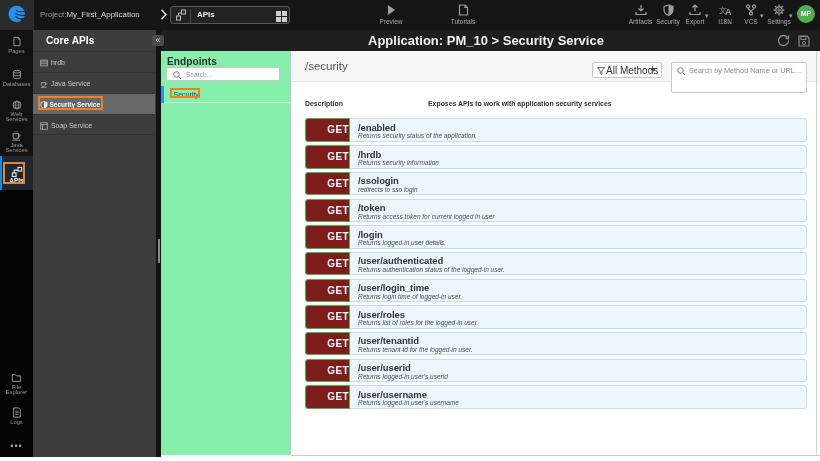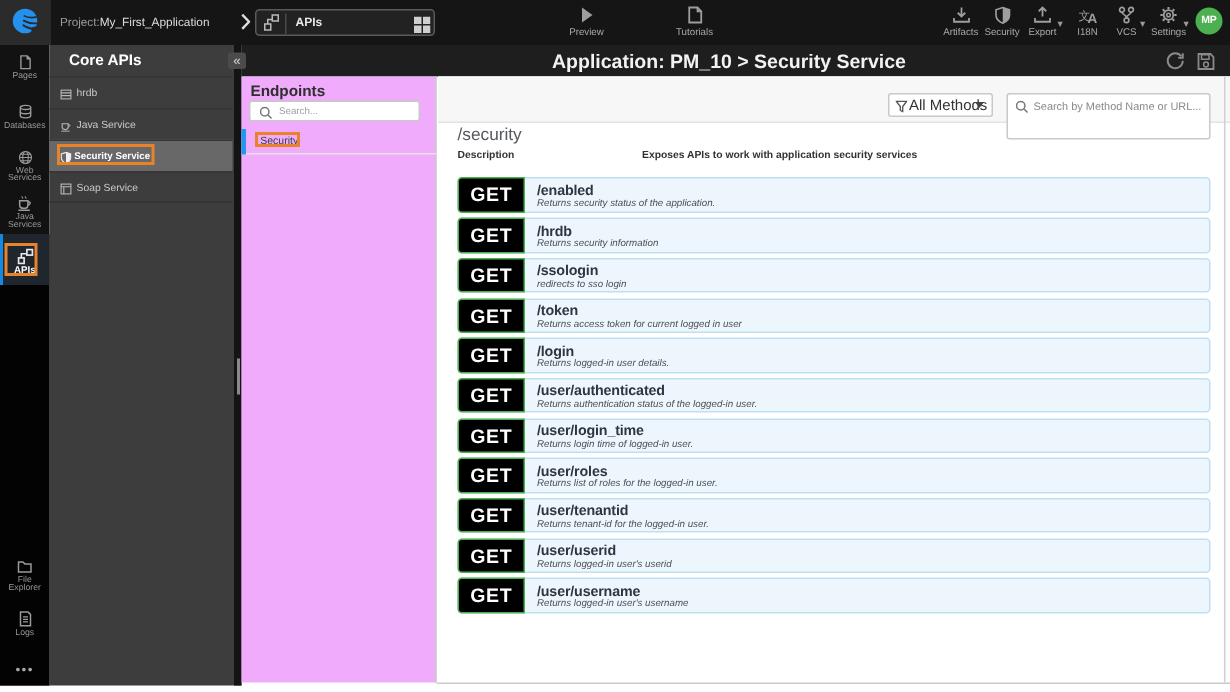--- a/index.html
+++ b/index.html
@@ -43,43 +43,43 @@
 #p2active { background:#686868; color:#fff; font-weight:bold; font-size:6.5px; }
 #p2active .t { left:16.5px; }
 #p2active .obox { position:absolute; left:5px; top:1.5px; width:65px; height:14.5px; border:2px solid #e8832a; }
 #collapsebtn { position:absolute; left:152px; top:35px; width:12px; height:11px; background:#4b4b4b; border-radius:2px; color:#d8d8d8; font-size:9px; line-height:10px; text-align:center; z-index:5; }
 
 
 #breadcrumb { position:absolute; left:161px; top:30px; width:659px; height:21px; background:#1e1e1e; }
 #breadcrumb .txt { position:absolute; left:207px; top:0; line-height:21px; color:#f2f2f2; font-size:13px; font-weight:bold; }
 
 
-#endpoints { position:absolute; left:161px; top:51px; width:130px; height:404px; background:#f0abfc; border-right:1px solid #c8c8c8; }
+#endpoints { position:absolute; left:161px; top:51px; width:130px; height:404px; background:#86efac; border-right:1px solid #c8c8c8; }
 #endpoints h3 { position:absolute; left:6px; top:5px; font-size:10.2px; color:#2f2f2f; }
 #epsearch { position:absolute; left:5px; top:16px; width:114px; height:14px; border:1px solid #c8c8c8; border-radius:2px; background:#fff; }
 #epsearch .ph { position:absolute; left:19px; top:0; line-height:13px; font-size:6.5px; color:#9aa0a6; }
 #eprow { position:absolute; left:0; top:0; width:130px; height:17px; border-bottom:1px solid #e4e4e4; }
 #eprow .bluebar { position:absolute; left:0; top:0; width:3px; height:17px; background:#2196f3; }
 #eprow .t { position:absolute; left:12.5px; top:0; line-height:17px; font-size:7px; color:#3a3f44; }
 #eprow .obox { position:absolute; left:8.5px; top:2px; width:30px; height:10px; border:2px solid #e8832a; }
 
 
 #main { position:absolute; left:292px; top:51px; width:528px; height:404px; background:#fff; }
 #mainhead { position:absolute; left:0; top:0; width:528px; height:31px; background:#f7f7f7; border-bottom:1px solid #e3e3e3; }
-#mainhead .title { position:absolute; left:13px; top:0; line-height:31px; font-size:11.5px; color:#55585e;margin-top:24px; }
+#mainhead .title { position:absolute; left:13px; top:0; line-height:31px; font-size:11.5px; color:#55585e; }
 #allmethods { position:absolute; left:300px; top:11px; width:70px; height:16px; border:1px solid #c9c9c9; border-radius:2px; background:#fff; }
 #allmethods .t { position:absolute; left:13px; top:0; line-height:15px; font-size:10px; color:#333; }
 #allmethods .caret { position:absolute; right:5px; top:5px; width:0; height:0; border-left:3px solid transparent; border-right:3px solid transparent; border-top:4px solid #444; }
 #mhsearch { position:absolute; left:379px; top:11px; width:136px; height:31px; border:1px solid #c9c9c9; border-radius:2px; background:#fff; }
 #mhsearch .ph { position:absolute; left:17px; top:0; line-height:15px; font-size:7.3px; color:#8a8a8a; }
 #descrow { position:absolute; left:0; top:40px; width:528px; height:25px; }
 #descrow .d1 { position:absolute; left:13px; top:0; line-height:25px; font-size:6.9px; font-weight:bold; color:#333; }
 #descrow .d2 { position:absolute; left:136px; top:0; line-height:25px; font-size:6.9px; font-weight:bold; color:#333; }
 .apirow { position:absolute; left:305px; width:502px; height:23.5px; background:#edf6fc; border:1px solid #bfe0f3; border-radius:3px; }
-.getbtn { position:absolute; left:-1px; top:-1px; width:45px; height:23.5px; background:#000000; border:1px solid #4cae4c; border-radius:3px 0 0 3px; color:#fff; font-size:13px; font-weight:bold; text-align:center; line-height:22px; letter-spacing:0.4px; }
+.getbtn { position:absolute; left:-1px; top:-1px; width:45px; height:23.5px; background:#7f1d1d; border:1px solid #4cae4c; border-radius:3px 0 0 3px; color:#fff; font-size:10px; font-weight:bold; text-align:right; line-height:22px; letter-spacing:0.4px; }
 .rowtitle { position:absolute; left:52px; top:2.5px; font-size:9.5px; font-weight:bold; color:#2e3540; letter-spacing:-0.1px; }
 .rowdesc { position:absolute; left:52px; top:13px; font-size:6.5px; font-style:italic; color:#4a5056; }
 #scrollline { position:absolute; left:816px; top:51px; width:1px; height:404px; background:#d0d0d0; }
 #bottomline { position:absolute; left:291px; top:454.5px; width:529px; height:1px; background:#c9c9c9; }
 </style>
 </head>
 <body>
 <div id="stage">
 
   <div id="topbar">

